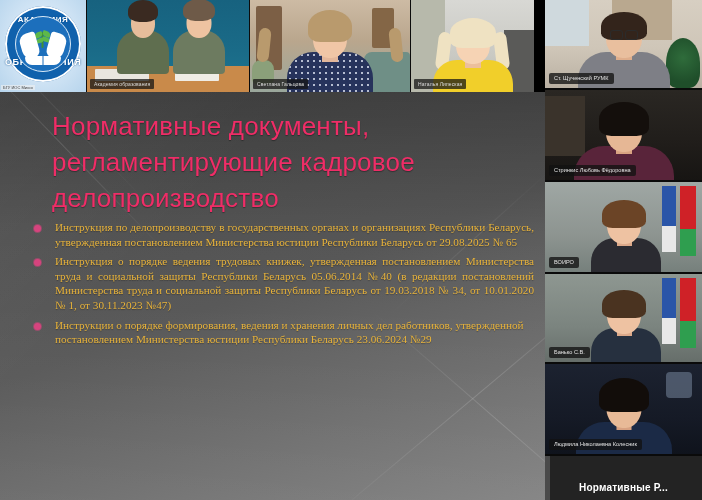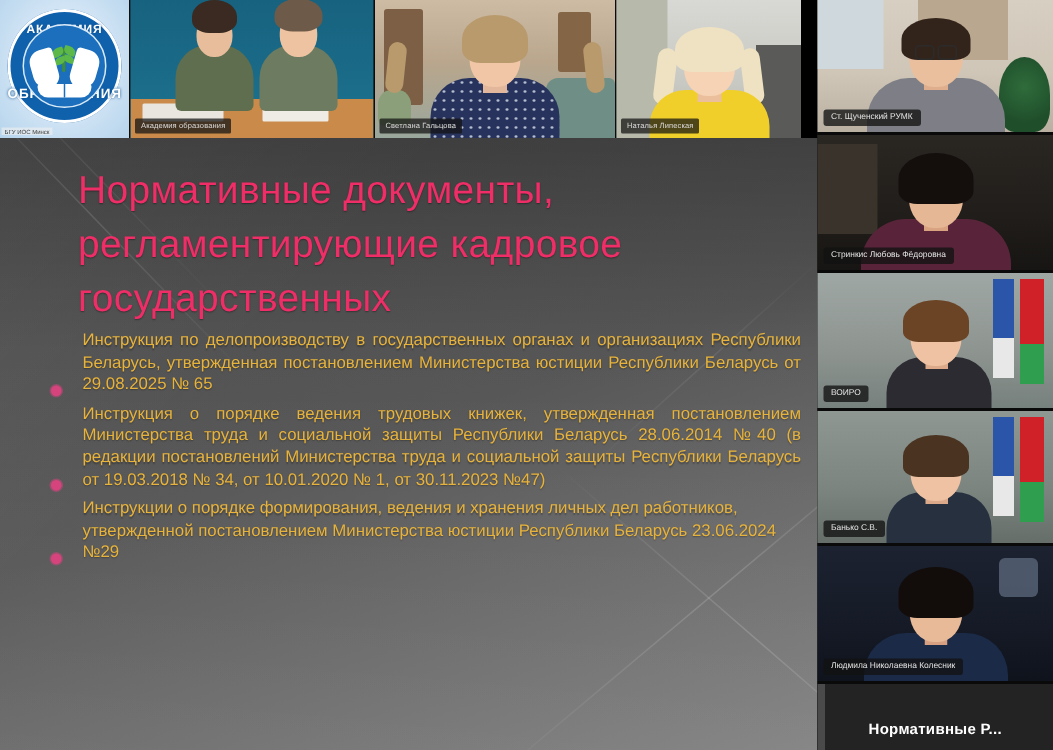--- a/index.html
+++ b/index.html
@@ -221,22 +221,23 @@
   }
 
   .bullets {
     position: absolute;
     left: 34px; top: 128px;
     width: 500px;
   }
   .bullet-row {
     position: relative;
     display: flex;
-    align-items: flex-end;
+    align-items: flex-start;
     margin-bottom: 5px;
+    font-family: Liberation Serif, serif;
   }
   .bullet-mark {
     flex: 0 0 auto;
     width: 7px; height: 7px;
     margin: 5px 14px 0 0;
     border-radius: 50%;
     background: #d6447e;
     box-shadow: 0 0 0 1px rgba(214,68,126,.5);
   }
   .bullet-text {
@@ -407,30 +408,30 @@
   </div>
 
   <div class="slide">
     <div class="slide-streak sk1"></div>
     <div class="slide-streak sk2"></div>
     <div class="slide-streak sk3"></div>
     <div class="slide-streak sk4"></div>
     <div class="slide-streak sk5"></div>
     <div class="slide-shade"></div>
 
-    <div class="slide-title">Нормативные документы, регламентирующие кадровое государственных</div>
+    <div class="slide-title">Нормативные документы, регламентирующие кадровое делопроизводство</div>
 
     <div class="bullets">
       <div class="bullet-row">
         <span class="bullet-mark"></span>
         <span class="bullet-text">Инструкция по делопроизводству в государственных органах и организациях Республики Беларусь, утвержденная постановлением Министерства юстиции Республики Беларусь от 29.08.2025 № 65</span>
       </div>
       <div class="bullet-row">
         <span class="bullet-mark"></span>
-        <span class="bullet-text">Инструкция о порядке ведения трудовых книжек, утвержденная постановлением Министерства труда и социальной защиты Республики Беларусь 28.06.2014 №40 (в редакции постановлений Министерства труда и социальной защиты Республики Беларусь от 19.03.2018 № 34, от 10.01.2020 № 1, от 30.11.2023 №47)</span>
+        <span class="bullet-text">Инструкция о порядке ведения трудовых книжек, утвержденная постановлением Министерства труда и социальной защиты Республики Беларусь 05.06.2014 №40 (в редакции постановлений Министерства труда и социальной защиты Республики Беларусь от 19.03.2018 № 34, от 10.01.2020 № 1, от 30.11.2023 №47)</span>
       </div>
       <div class="bullet-row">
         <span class="bullet-mark"></span>
         <span class="bullet-text nojust">Инструкции о порядке формирования, ведения и хранения личных дел работников, утвержденной постановлением Министерства юстиции Республики Беларусь 23.06.2024 №29</span>
       </div>
     </div>
   </div>
 
   <div class="sidebar">
 

